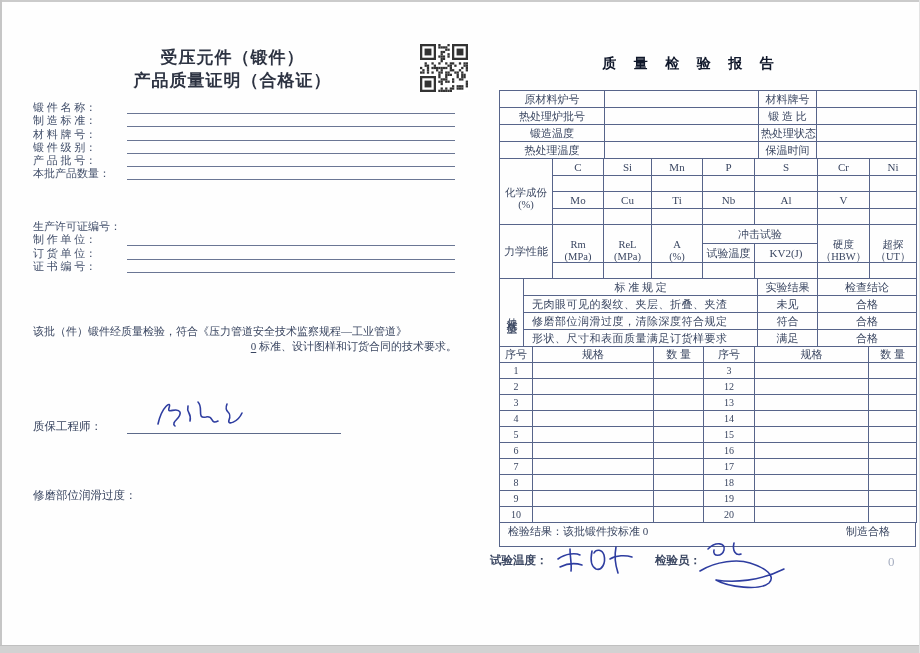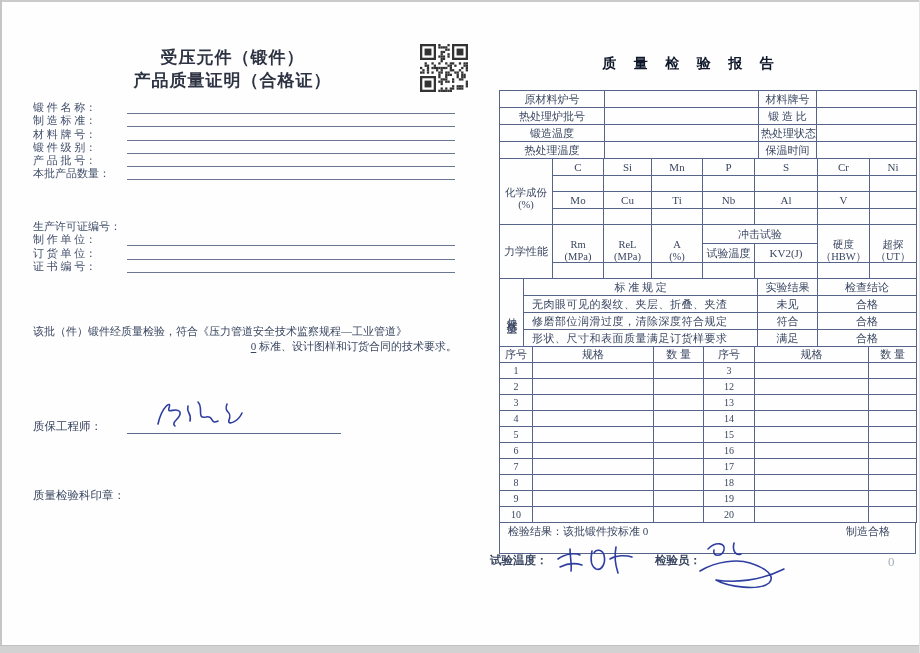--- a/index.html
+++ b/index.html
@@ -65,21 +65,21 @@
   .two-line { font-size:10.5px; line-height:11.5px; padding-top:14px; }
   .vert {
     writing-mode:vertical-lr; text-orientation:upright;
     letter-spacing:2px; margin:0 auto; font-size:11px;
   }
   .app-tbl td { height:17px; }
   .app-tbl .std-cell { text-align:left; padding-left:8px; letter-spacing:0.5px; }
   .items-tbl td { height:16px; font-size:10px; }
   .items-tbl .hd td { height:15px; font-size:11px; }
   .result-row {
-    margin-top:-1px; border:1px solid #57648a; height:32px;
+    margin-top:-1px; border:1px solid #57648a; height:25px;
     position:relative; font-size:11px; line-height:16px;
   }
   .result-left  { position:absolute; left:8px; top:0; }
   .result-right { position:absolute; right:25px; top:0; }
 
   .rp-footer { position:absolute; top:553px; font-size:11.5px; font-weight:bold; color:#3a4661; }
   .f-insp { left:490px; } .f-exam { left:655px; }
   .sig-insp { position:absolute; left:552px; top:543px; }
   .sig-exam { position:absolute; left:686px; top:533px; }
   .artifact-0 { position:absolute; left:888px; top:554px; font-size:13px; color:#a6aec0; }
@@ -278,21 +278,21 @@
 
   <div class="qa-row">质保工程师：</div>
   <div class="qa-line"></div>
   <svg class="sig sig-qa" width="110" height="44" viewBox="0 0 110 44">
     <path d="M8,32 C12,14 22,8 19,16 C17,23 27,14 30,20 C32,26 20,30 25,34"></path>
     <path d="M38,14 C36,22 42,20 40,29"></path>
     <path d="M48,10 C54,16 46,27 56,25 C64,23 60,33 68,29"></path>
     <path d="M77,12 C73,22 83,18 79,28 C77,34 88,30 92,21"></path>
   </svg>
 
-  <div class="seal-row">质量检验科印章：</div>
+  <div class="seal-row">修磨部位润滑过度：</div>
 
   <div class="r-title">质 量 检 验 报 告</div>
 
   <div class="report">
 
     <table class="info-tbl">
       <colgroup>
           <col style="width:105px">
           <col style="width:154px">
           <col style="width:58px">

